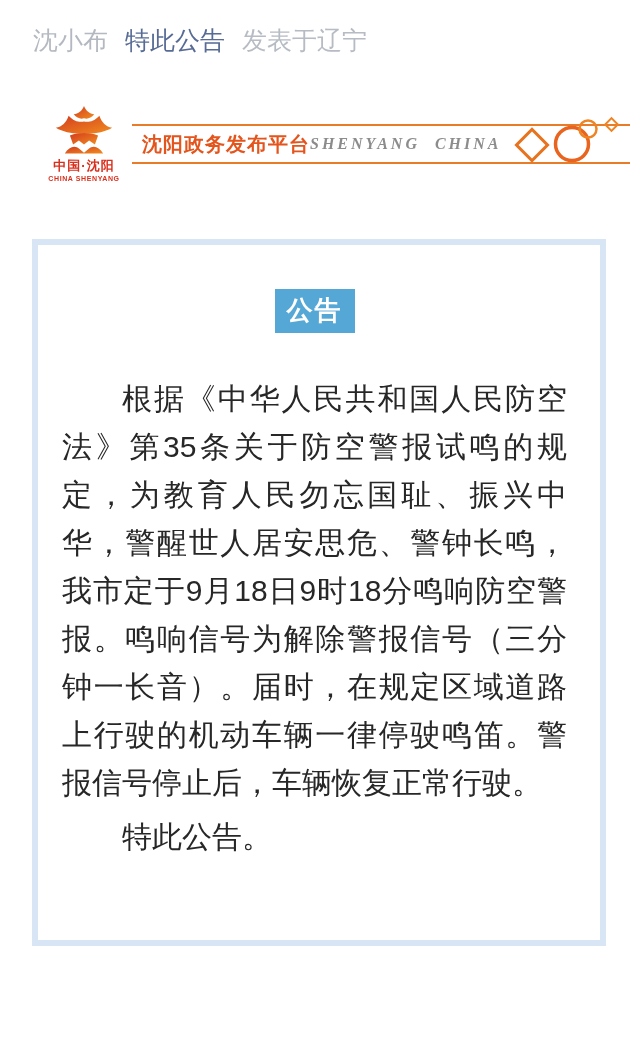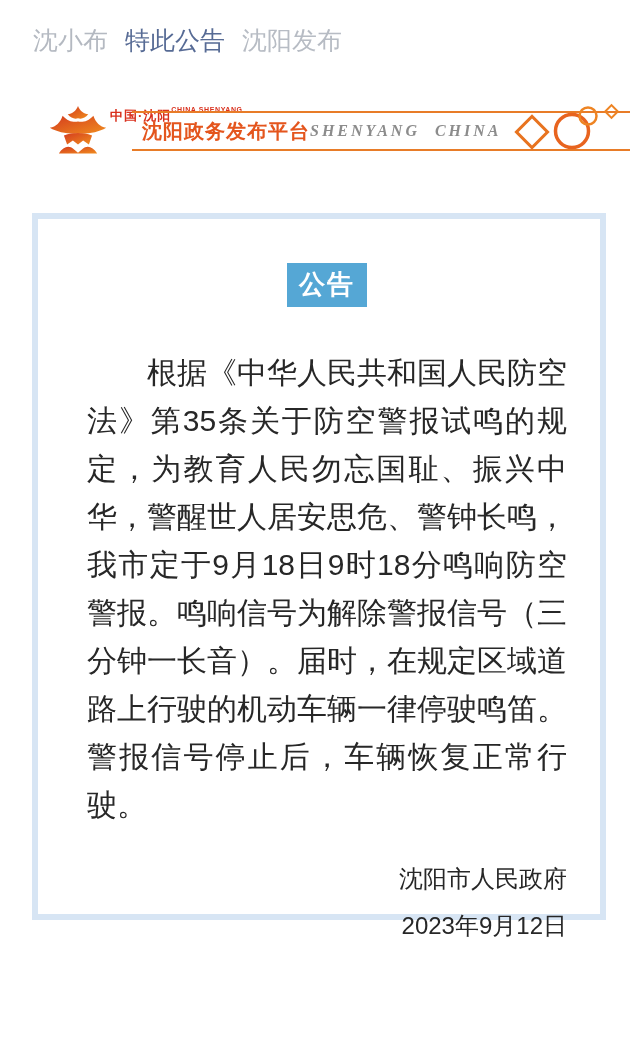--- a/index.html
+++ b/index.html
@@ -21,21 +21,21 @@
   }
   .byline .author{color:#b4b9c1;}
   .byline .account{color:#576b95;cursor:pointer;}
   .byline .time,.byline .location{color:#b7bcc4;}
   
   .banner{
     margin:50px 30px 0 46px;
     display:flex;align-items:center;gap:10px;
   }
   .logo{
-    width:76px;flex:0 0 auto;display:flex;flex-direction:row;
+    width:76px;flex:0 0 auto;display:flex;flex-direction:column;align-items:center;
   }
   .logo svg{display:block;}
   .logo-cn{
     margin-top:1px;font-size:13px;font-weight:700;color:#d9301d;
     letter-spacing:1px;white-space:nowrap;
   }
   .logo-en{
     font-size:7px;font-weight:700;color:#d9301d;letter-spacing:0.6px;white-space:nowrap;
   }
   .band{
@@ -51,21 +51,21 @@
     margin-left:auto;margin-right:128px;
     font-family:"Liberation Serif",serif;font-weight:700;
     font-size:16px;color:#8c8c8c;letter-spacing:3px;word-spacing:8px;white-space:nowrap;font-style:italic;
   }
   .shapes{position:absolute;right:0;top:-11px;}
   
   .notice-box{
     margin:57px 34px 0 32px;
     height:707px;box-sizing:border-box;
     border:6px solid #d7e5f4;background:#ffffff;
-    padding:44px 33px 0 49px;
+    padding:44px 33px 0 24px;
   }
   .badge{
     width:max-content;margin:0 auto;
     background:#55a7d5;color:#ffffff;
     font-size:26px;font-weight:700;letter-spacing:2px;
     padding:4px 12px 5px 12px;
   }
   .notice-body p{
     margin:0;font-size:30px;line-height:48px;color:#272727;
     text-align:justify;text-indent:2em;
@@ -79,21 +79,21 @@
 </style>
 </head>
 <body>
 
 <div>
 
 
   <div class="byline">
     <span class="author">沈小布</span>
     <span class="account">特此公告</span>
-    <span class="location">沈阳发布</span>
+    <span class="location">发表于辽宁</span>
   </div>
 
   <div class="banner">
     <div class="logo">
       <span>
         <svg width="64" height="50" viewBox="0 0 100 78" aria-hidden="true">
           <defs>
             <linearGradient id="lg" x1="0" y1="0" x2="1" y2="1">
               <stop offset="0" stop-color="#d43b1e"></stop>
               <stop offset="1" stop-color="#f08c1f"></stop>
@@ -120,20 +120,17 @@
           <rect x="99" y="5" width="9" height="9" transform="rotate(45 103.5 9.5)" fill="none" stroke="#ee8423" stroke-width="2"></rect>
         </svg>
       </span>
     </div>
   </div>
 
   <div class="notice-box">
     <div class="badge">公告</div>
     <div class="notice-body">
       <p class="p-main">根据《中华人民共和国人民防空法》第35条关于防空警报试鸣的规定，为教育人民勿忘国耻、振兴中华，警醒世人居安思危、警钟长鸣，我市定于9月18日9时18分鸣响防空警报。鸣响信号为解除警报信号（三分钟一长音）。届时，在规定区域道路上行驶的机动车辆一律停驶鸣笛。警报信号停止后，车辆恢复正常行驶。</p>
-    </div>
-    <div class="sign-block">
-      <div>沈阳市人民政府</div>
-      <div>2023年9月12日</div>
+      <p class="p-close">特此公告。</p>
     </div>
   </div>
 
 </div>
 
 </body></html>

